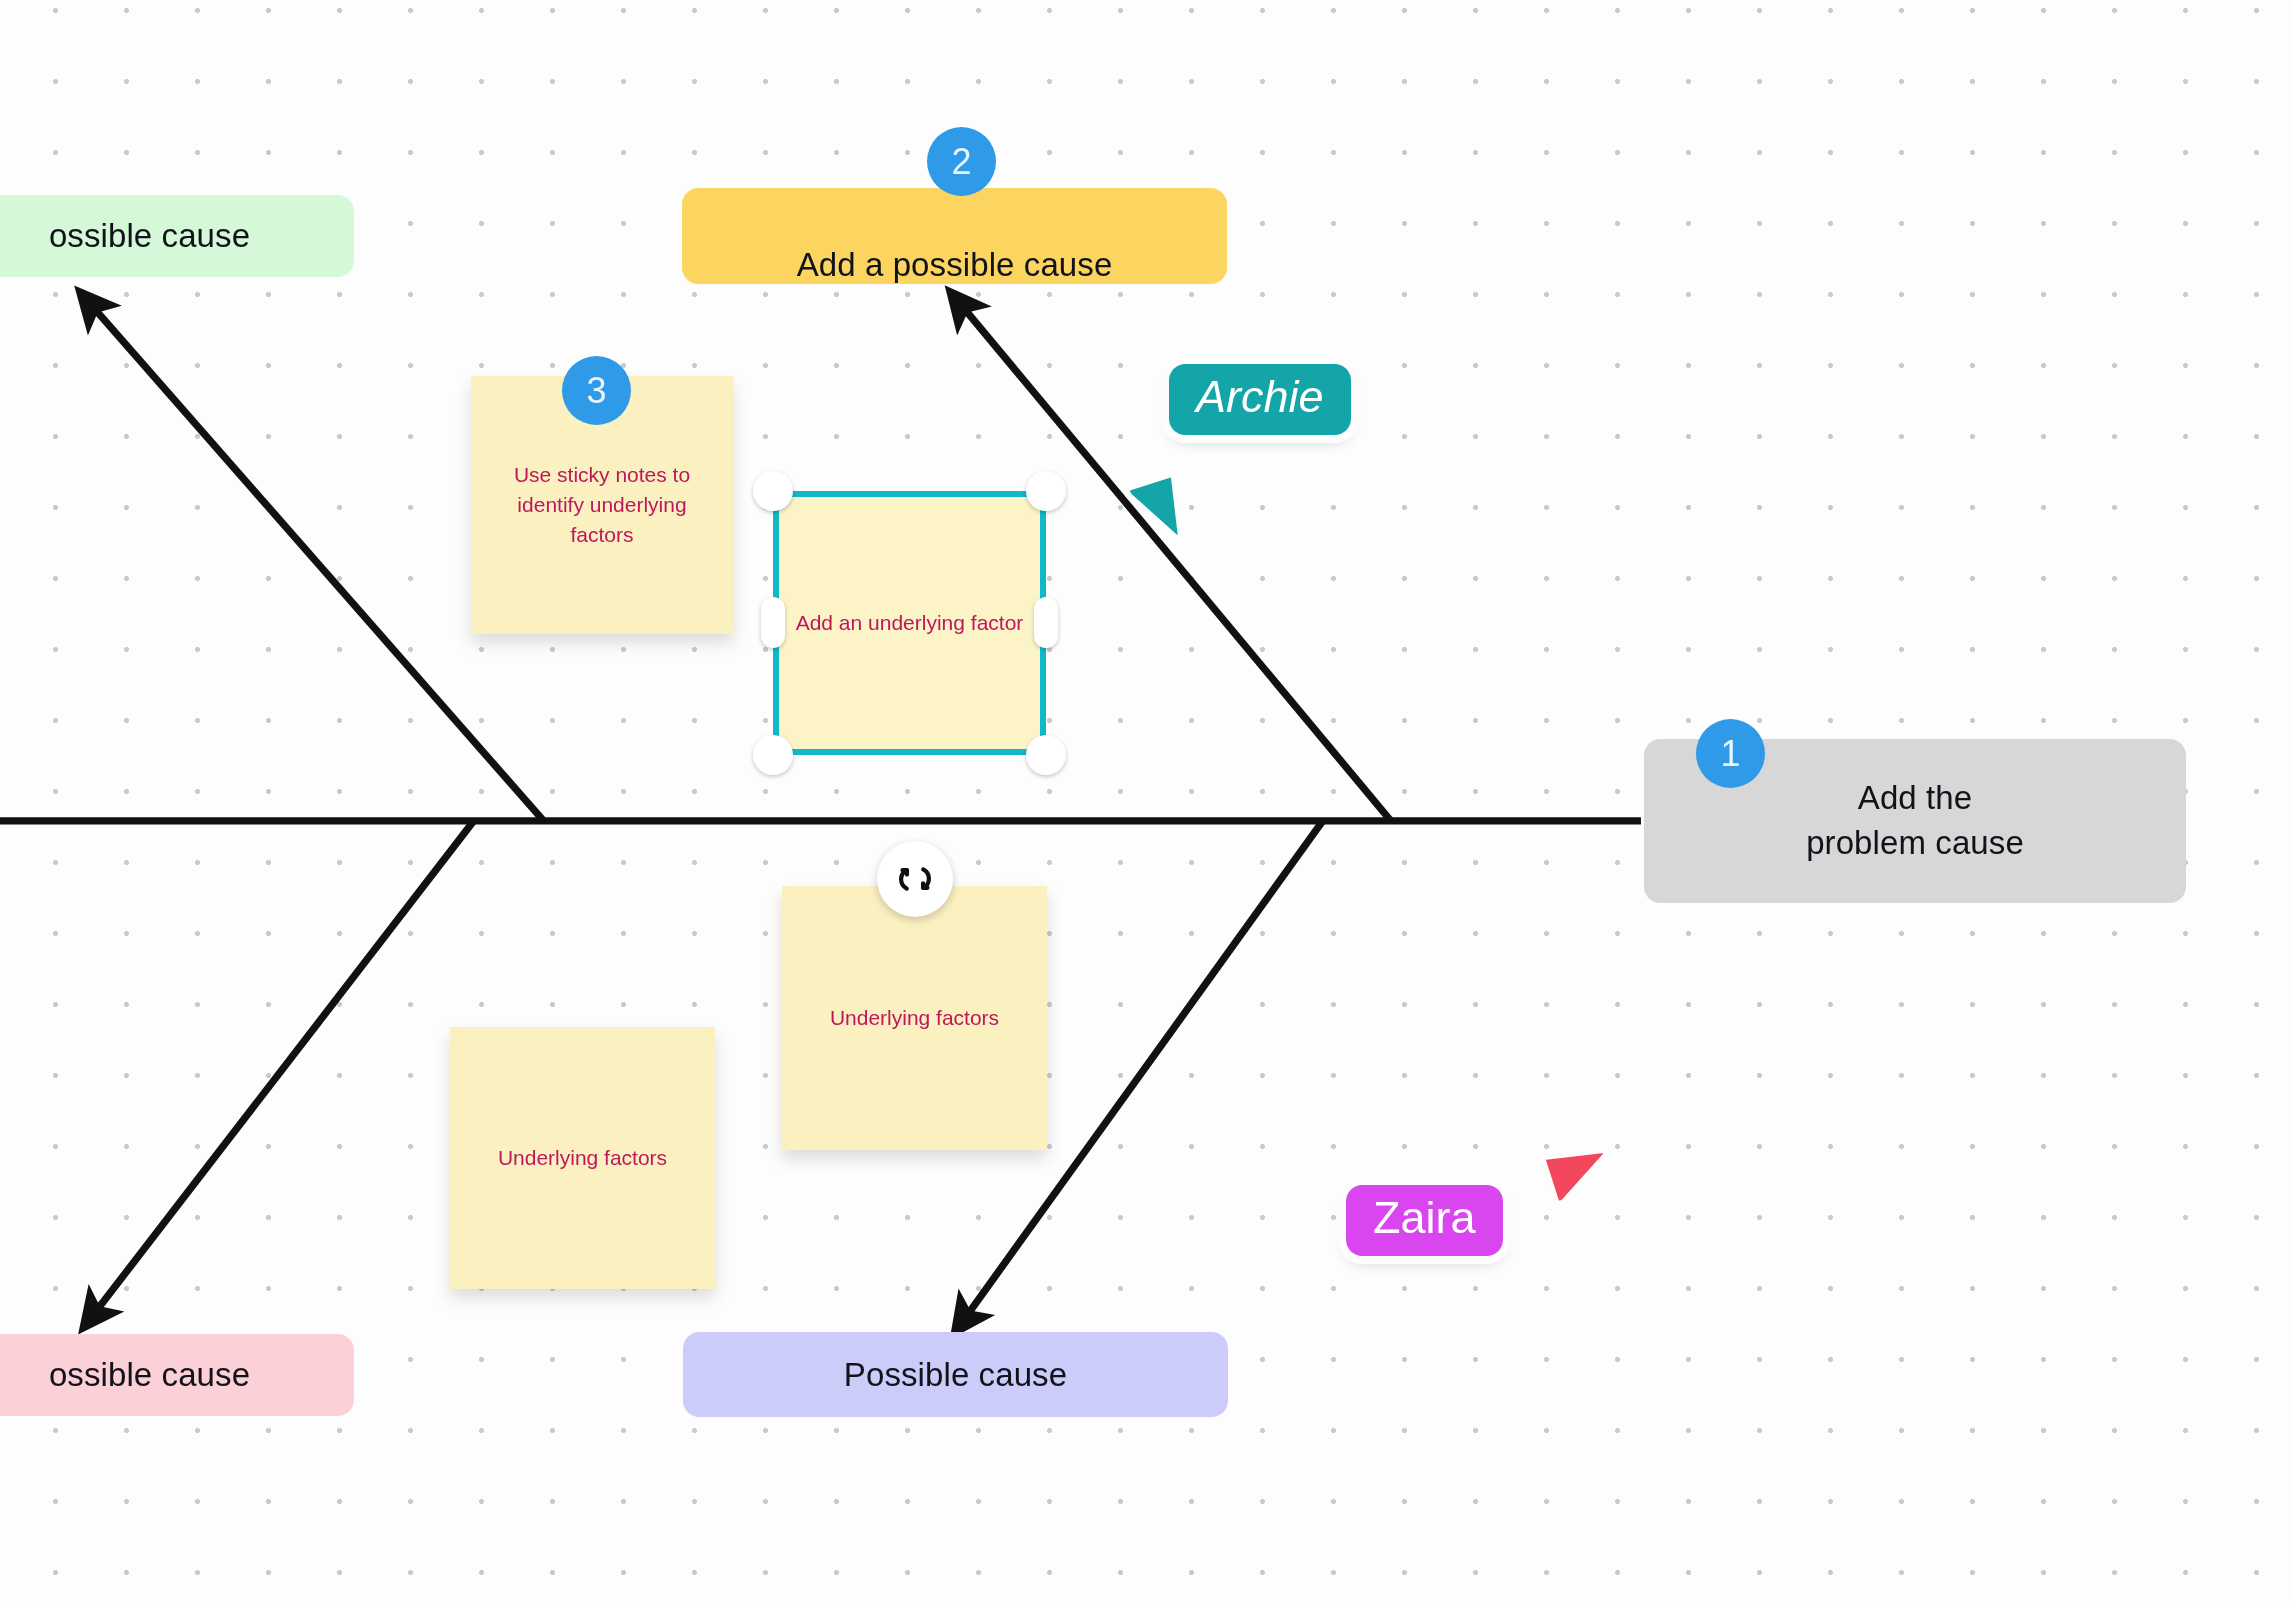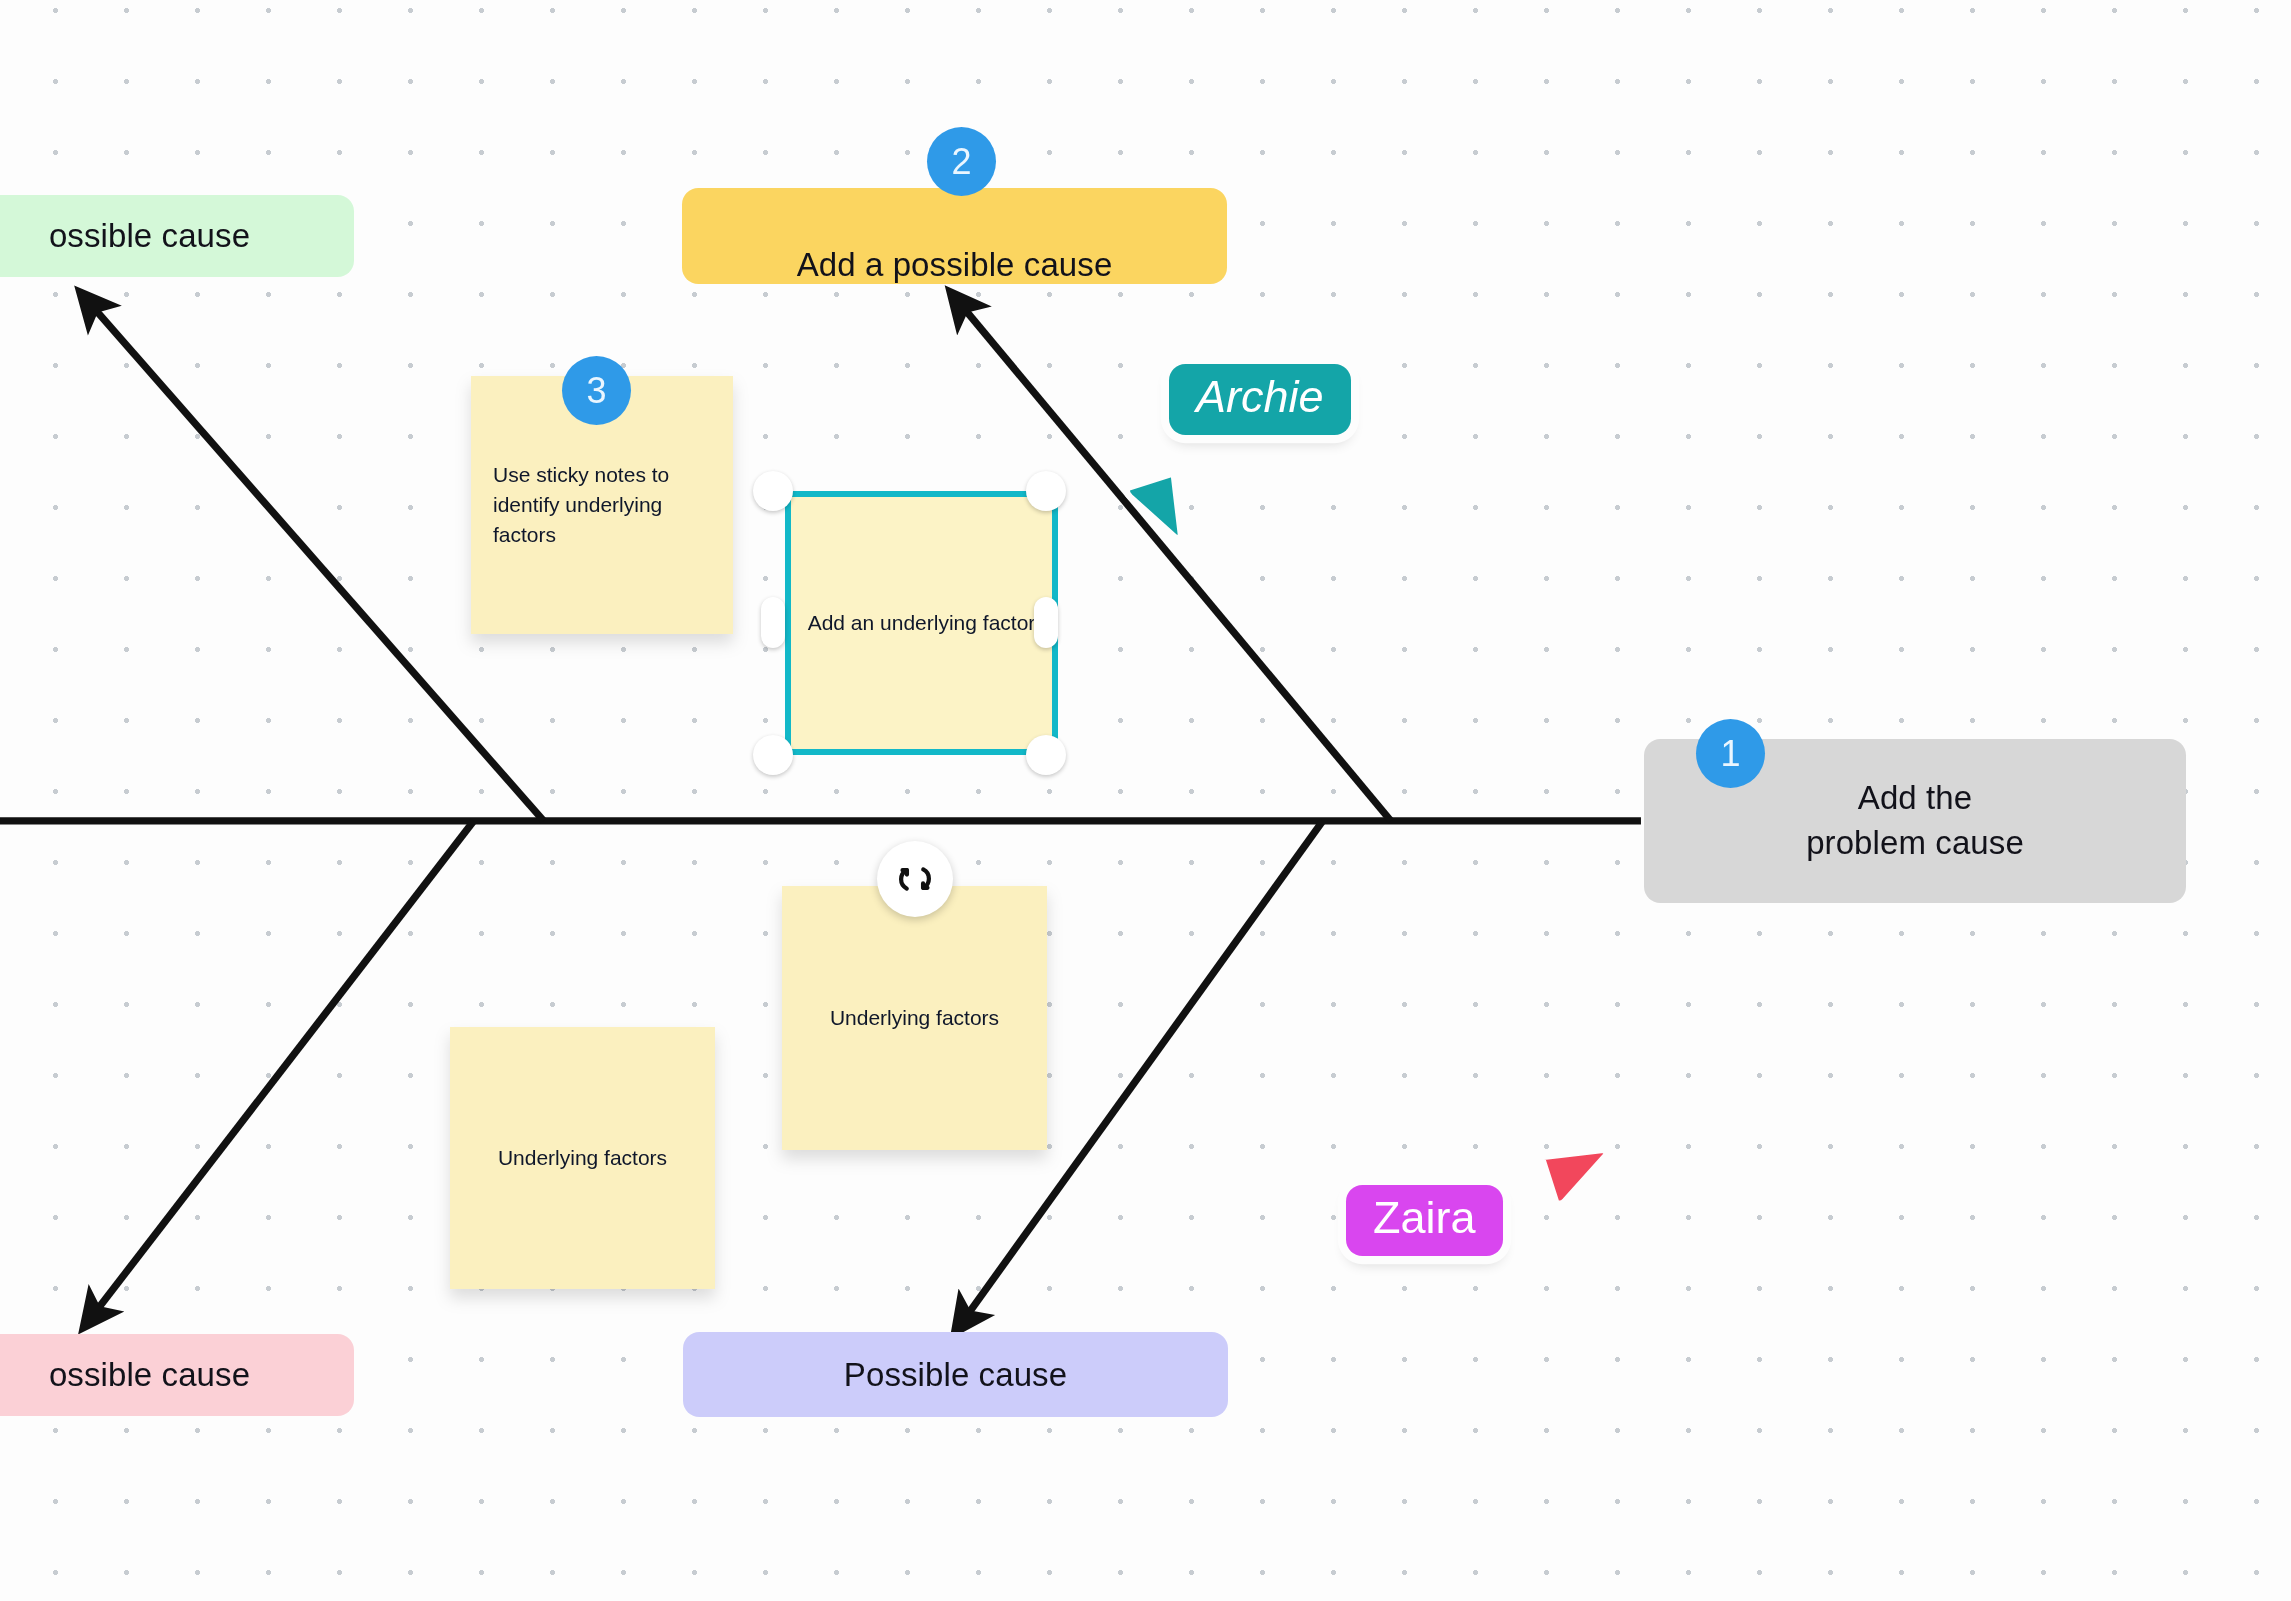--- a/index.html
+++ b/index.html
@@ -45,21 +45,22 @@
     display:flex;align-items:center;justify-content:center;
     font-size:36px;
     z-index:40;
   }
 
   
   .sticky{
     position:absolute;
     background:#fbf0bf;
     display:flex;align-items:center;justify-content:center;
-    color:#0f172a;
+    text-align:center;
+    color:#be185d;
     font-size:21px;
     line-height:1.42;
     padding:0 22px;
     box-sizing:border-box;
     filter:drop-shadow(0 9px 8.2px rgba(0,0,0,.13));
   }
   .sticky .txt{max-width:100%;}
 
   
   .sticky.selected{
@@ -154,21 +155,21 @@
 </div>
 
 <div class="sticky" style="left:471px;top:376px;width:262px;height:258px;">
   <span class="txt">Use sticky notes to identify underlying factors</span>
 </div>
 <div class="badge" style="left:562px;top:356px;">
   <span>3</span>
 </div>
 
 <div style="position:absolute;left:773px;top:491px;width:273px;height:264px;">
-  <div class="sticky selected" style="left:12px;top:0;width:273px;height:264px;">
+  <div class="sticky selected" style="left:0;top:0;width:273px;height:264px;">
     <span class="txt">Add an underlying factor</span>
   </div>
   <div class="handle corner" style="left:-20px;top:-20px;"></div>
   <div class="handle corner" style="left:253px;top:-20px;"></div>
   <div class="handle corner" style="left:-20px;top:244px;"></div>
   <div class="handle corner" style="left:253px;top:244px;"></div>
   <div class="handle side" style="left:-11.8px;top:106px;"></div>
   <div class="handle side" style="left:261px;top:106px;"></div>
 </div>
 

